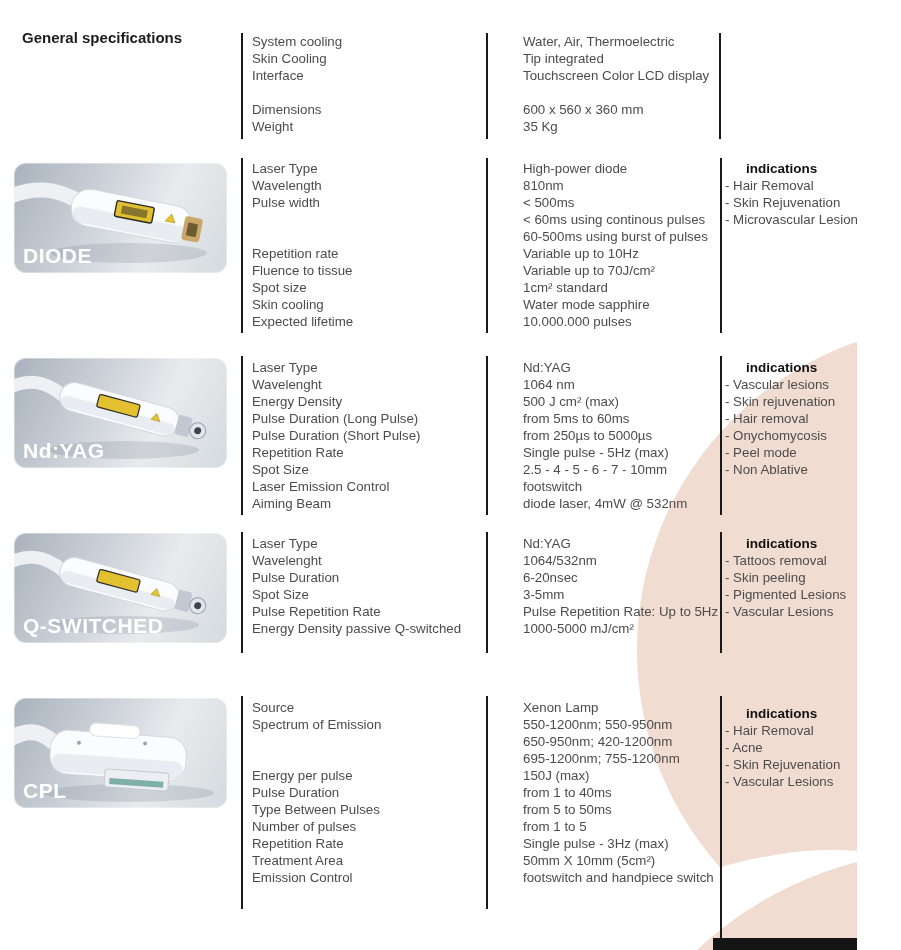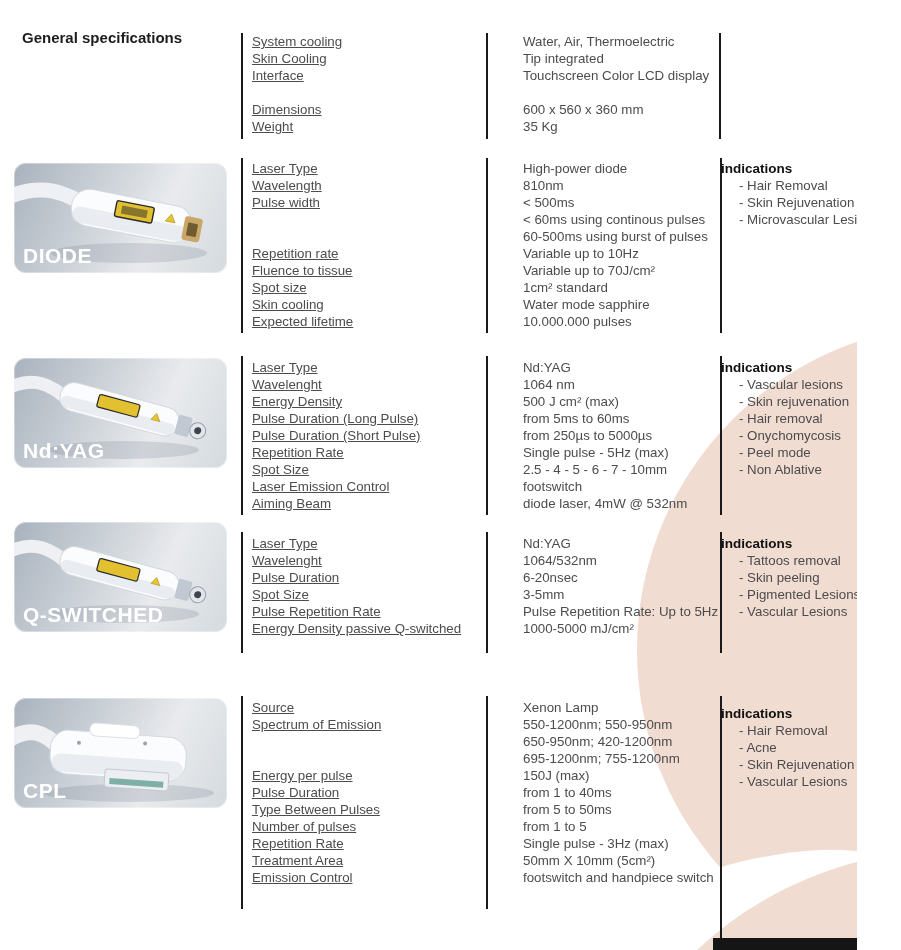--- a/index.html
+++ b/index.html
@@ -11,26 +11,26 @@
   #sliver{position:absolute;left:627px;top:858px;width:270px;height:80px;border-radius:50%;
           background:#fff;transform:rotate(-12deg);}
   #circleC{left:580px;top:850px;width:740px;height:740px;background:#f1dcd2;}
   
   .vr{position:absolute;width:2px;background:#1a1a1a;}
   
   #title{position:absolute;left:22px;top:29px;font-size:15px;font-weight:bold;color:#1c1c1c;}
   
   .rows{position:absolute;left:252px;width:466px;}
   .row{display:flex;height:17px;line-height:17px;font-size:13.3px;white-space:nowrap;}
-  .cl{width:245px;flex:none;color:#4c4c4c;text-decoration:underline;}
+  .cl{width:245px;flex:none;color:#4c4c4c;}
   .cv{flex:1;color:#4c4c4c;margin-left:26px;}
   
   .ind{position:absolute;left:721px;width:178px;font-size:13.3px;line-height:17px;color:#4c4c4c;}
-  .ind-h{font-weight:bold;color:#111;font-size:13.5px;height:17px;}
-  .ind-i{padding-left:18px;height:17px;white-space:nowrap;}
+  .ind-h{font-weight:bold;color:#111;font-size:13.5px;height:17px;margin-left:25px;}
+  .ind-i{padding-left:4px;height:17px;white-space:nowrap;}
   
   .photo{position:absolute;left:14px;width:213px;height:110px;border-radius:12px;overflow:hidden;
          background:linear-gradient(115deg,#a9b2bd 0%,#ccd2d8 38%,#e9ebee 66%,#d4dade 100%);
          box-shadow:inset 0 0 0 1px rgba(255,255,255,.35);}
   .photo svg{position:absolute;left:0;top:0;}
   .plabel{position:absolute;left:9px;bottom:5px;font-size:21px;font-weight:bold;color:#fff;letter-spacing:.5px;}
   
   #blackbar{position:absolute;left:713px;top:938px;width:188px;height:12px;background:#151515;}
 </style>
 </head>
@@ -237,21 +237,21 @@
   <div class="ind" style="top:359px">
     <div class="ind-h">indications</div>
     <div class="ind-i">- Vascular lesions</div>
     <div class="ind-i">- Skin rejuvenation</div>
     <div class="ind-i">- Hair removal</div>
     <div class="ind-i">- Onychomycosis</div>
     <div class="ind-i">- Peel mode</div>
     <div class="ind-i">- Non Ablative</div>
   </div>
 
-  <div class="photo" style="top:522px">
+  <div class="photo" style="top:533px">
     <svg width="213" height="110" viewBox="0 0 213 110">
         <use href="#pen"></use>
       </svg>
     <span class="plabel">Q-SWITCHED</span>
   </div>
   <div class="rows" style="top:535px">
     <div class="row">
         <span class="cl">Laser Type</span>
         <span class="cv">Nd:YAG</span>
       </div>

